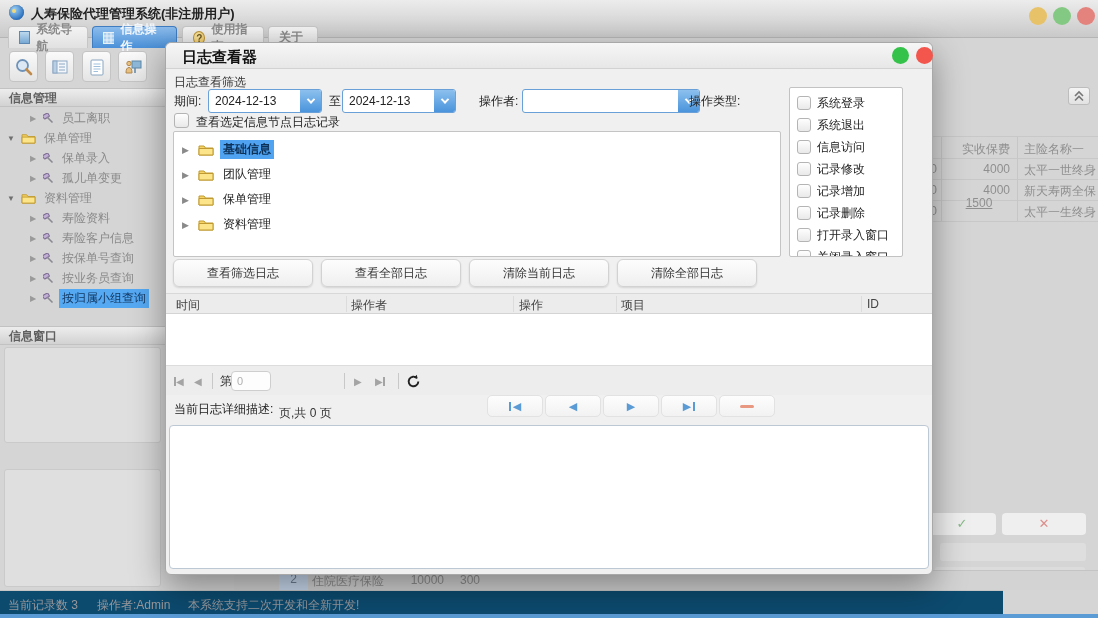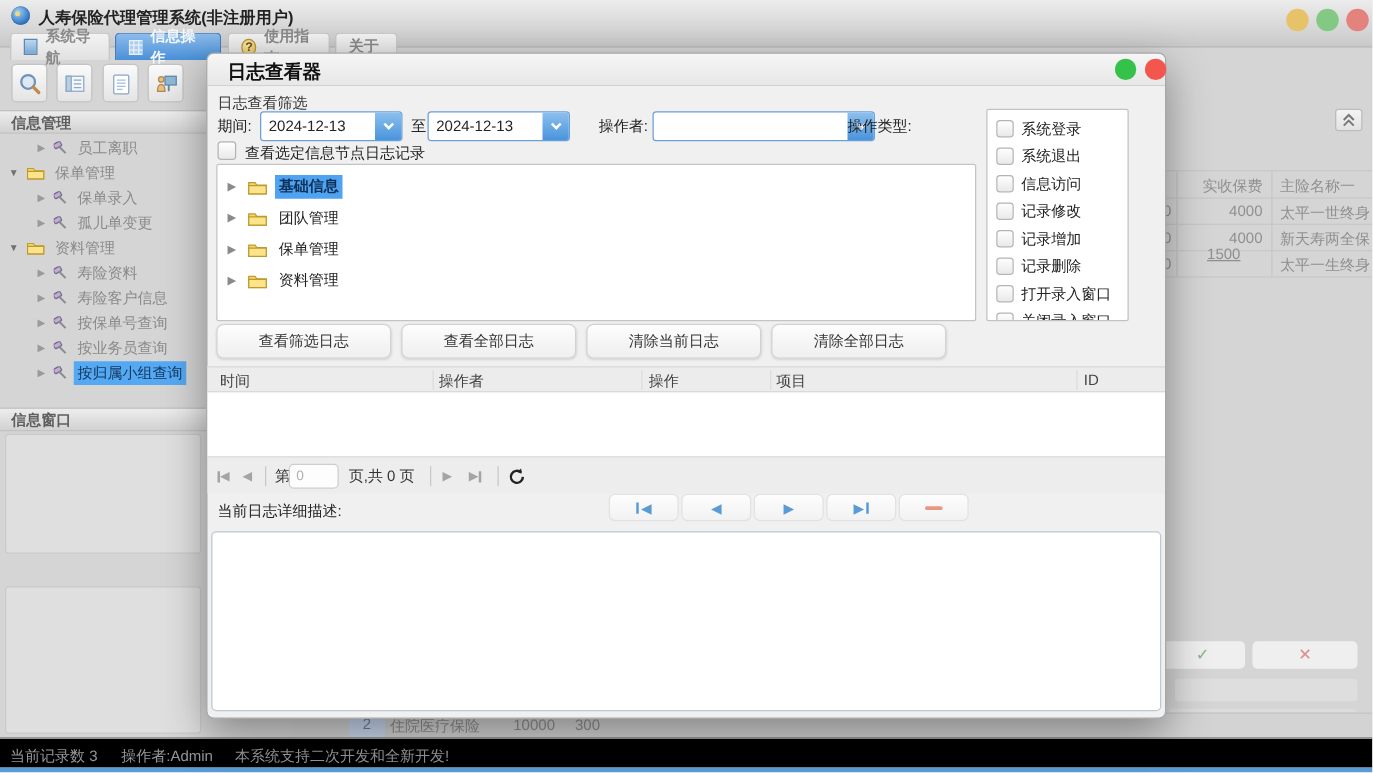--- a/index.html
+++ b/index.html
@@ -45,21 +45,21 @@
   
   .vline { width:1px; background:#c6c6c6; }
   .hline { height:1px; background:#c8c8c8; }
   .bg-txt { color:#8f8f8f; }
   .collapse-btn { left:1068px; top:87px; width:22px; height:18px; background:linear-gradient(#f4f4f4,#e2e2e2);
     border:1px solid #bdbdbd; border-radius:3px; display:flex; align-items:center; justify-content:center; }
   .flat-btn { background:#efefef; border-radius:4px; text-align:center; font-size:13px; line-height:22px; }
   .btm-strip { left:234px; top:570px; width:864px; height:20px; background:#d3d3d3; border-top:1px solid #c4c4c4; }
 
   
-  .statusbar { left:0; top:590px; width:1098px; height:24px; background:#000000; border-top:1px solid #c6c6c6; color:#97979b; }
+  .statusbar { left:0; top:590px; width:1003px; height:24px; background:#0c4a6e; border-top:1px solid #c6c6c6; color:#97979b; }
   .statusbar span { position:absolute; top:6px; }
   .blue-strip { left:0; top:614px; width:1098px; height:4px; background:#5b9bd5; }
 
   
   .dialog { left:165px; top:42px; width:768px; height:533px; background:#f0f0f0; border:1px solid #a8a8a8;
     border-radius:6px; box-shadow:0 12px 34px rgba(0,0,0,0.38); z-index:10; }
   .dlg-titlebar { left:0; top:0; width:766px; height:26px; background:linear-gradient(#f6f6f6,#e7e7e7);
     border-bottom:1px solid #d2d2d2; border-radius:6px 6px 0 0; }
   .dlg-title { left:16px; top:5px; font-size:15px; font-weight:bold; color:#111; }
   .dlg-circ { width:17px; height:17px; border-radius:50%; top:4px; }
@@ -353,21 +353,21 @@
           <span class="chev"></span>
         </span>
     </div>
     <div class="abs fld-lbl" style="left:313px;top:50px;">操作者:</div>
     <div class="abs select" style="left:356px;top:46px;width:178px;">
       <span class="val"></span>
       <span class="sel-btn">
           <span class="chev"></span>
         </span>
     </div>
-    <div class="abs fld-lbl" style="left:512px;top:50px;">操作类型:</div>
+    <div class="abs fld-lbl" style="left:523px;top:50px;">操作类型:</div>
 
     <div class="abs checklist">
       <div class="cl-row">
           <span class="cb"></span>
           <span>系统登录</span>
         </div>
       <div class="cl-row">
           <span class="cb"></span>
           <span>系统退出</span>
         </div>
@@ -457,21 +457,21 @@
       <div class="pg" style="left:8px;">
           <span class="gray-bar"></span>
           <span class="gray-tri">◀</span>
         </div>
       <div class="pg" style="left:28px;">
           <span class="gray-tri">◀</span>
         </div>
       <div class="pg-sep" style="left:46px;"></div>
       <div class="pg" style="left:54px;">第</div>
       <input class="pg-input" value="0" style="">
-      <div class="pg" style="left:113px;">页,共 0 页</div>
+      <div class="pg" style="left:113px;margin-top:32px;">页,共 0 页</div>
       <div class="pg-sep" style="left:178px;"></div>
       <div class="pg" style="left:188px;">
           <span class="gray-tri">▶</span>
         </div>
       <div class="pg" style="left:209px;">
           <span class="gray-tri">▶</span>
           <span class="gray-bar"></span>
         </div>
       <div class="pg-sep" style="left:232px;"></div>
       <div class="pg" style="left:240px;">

